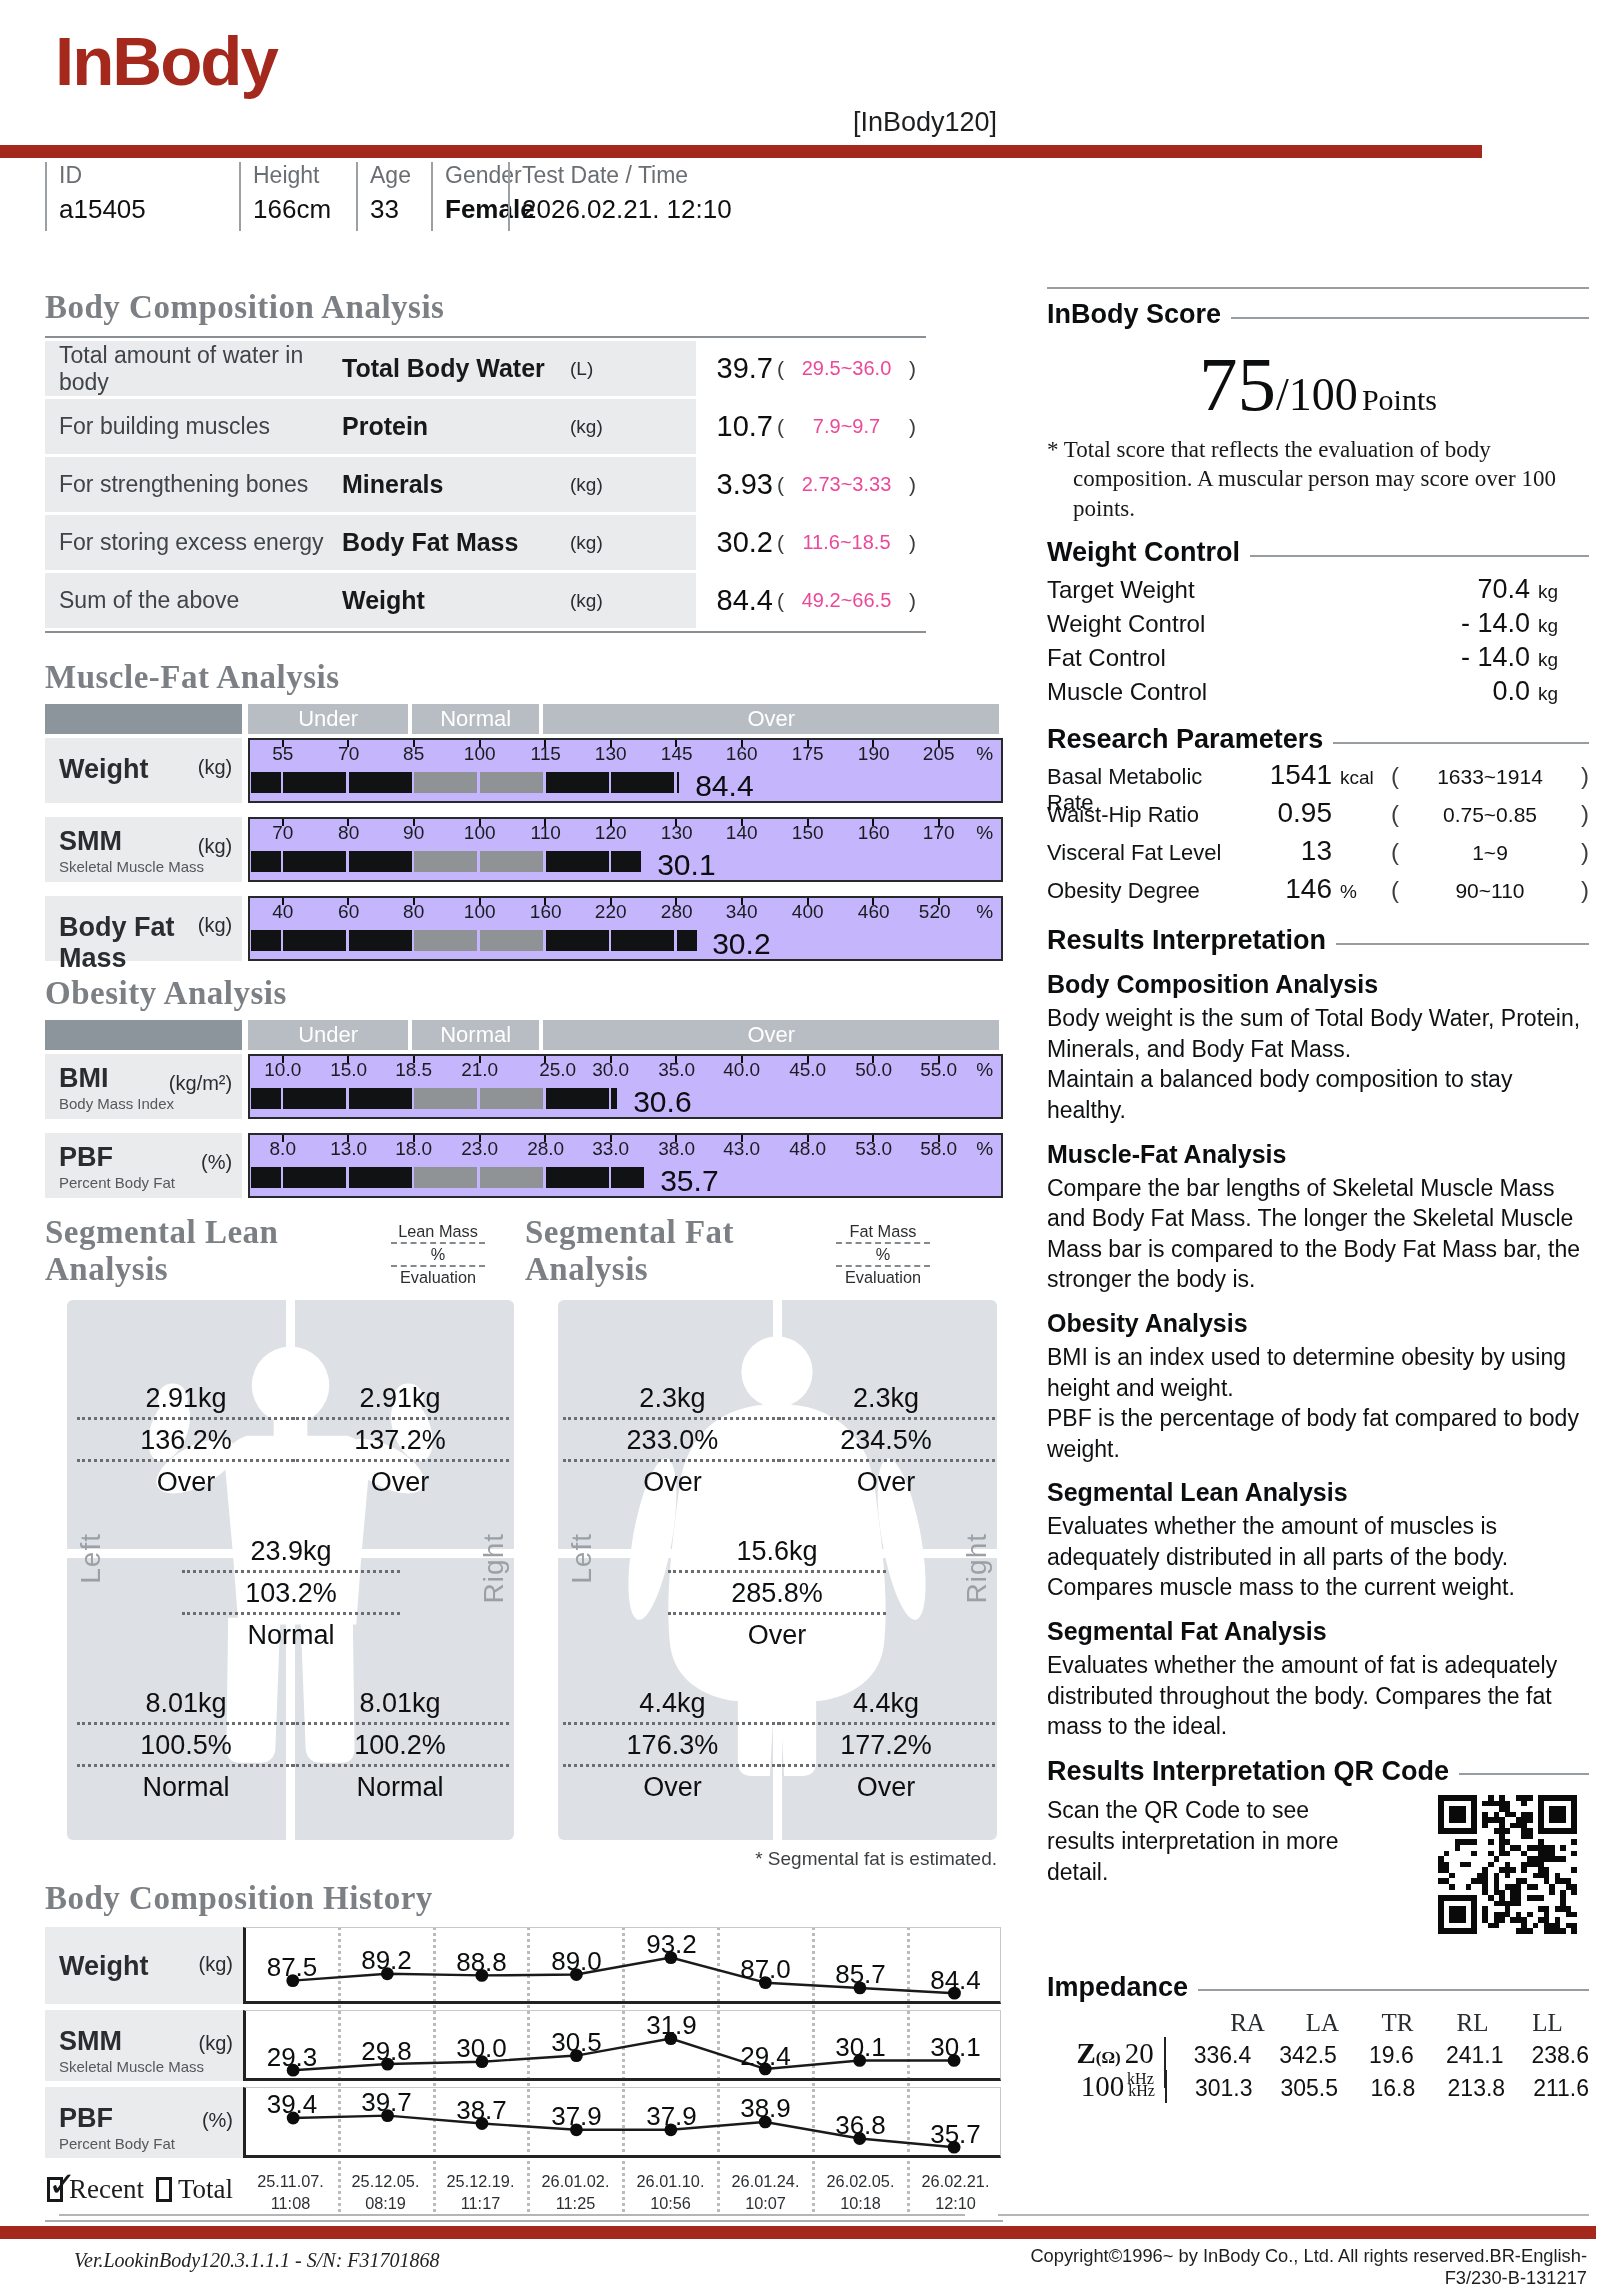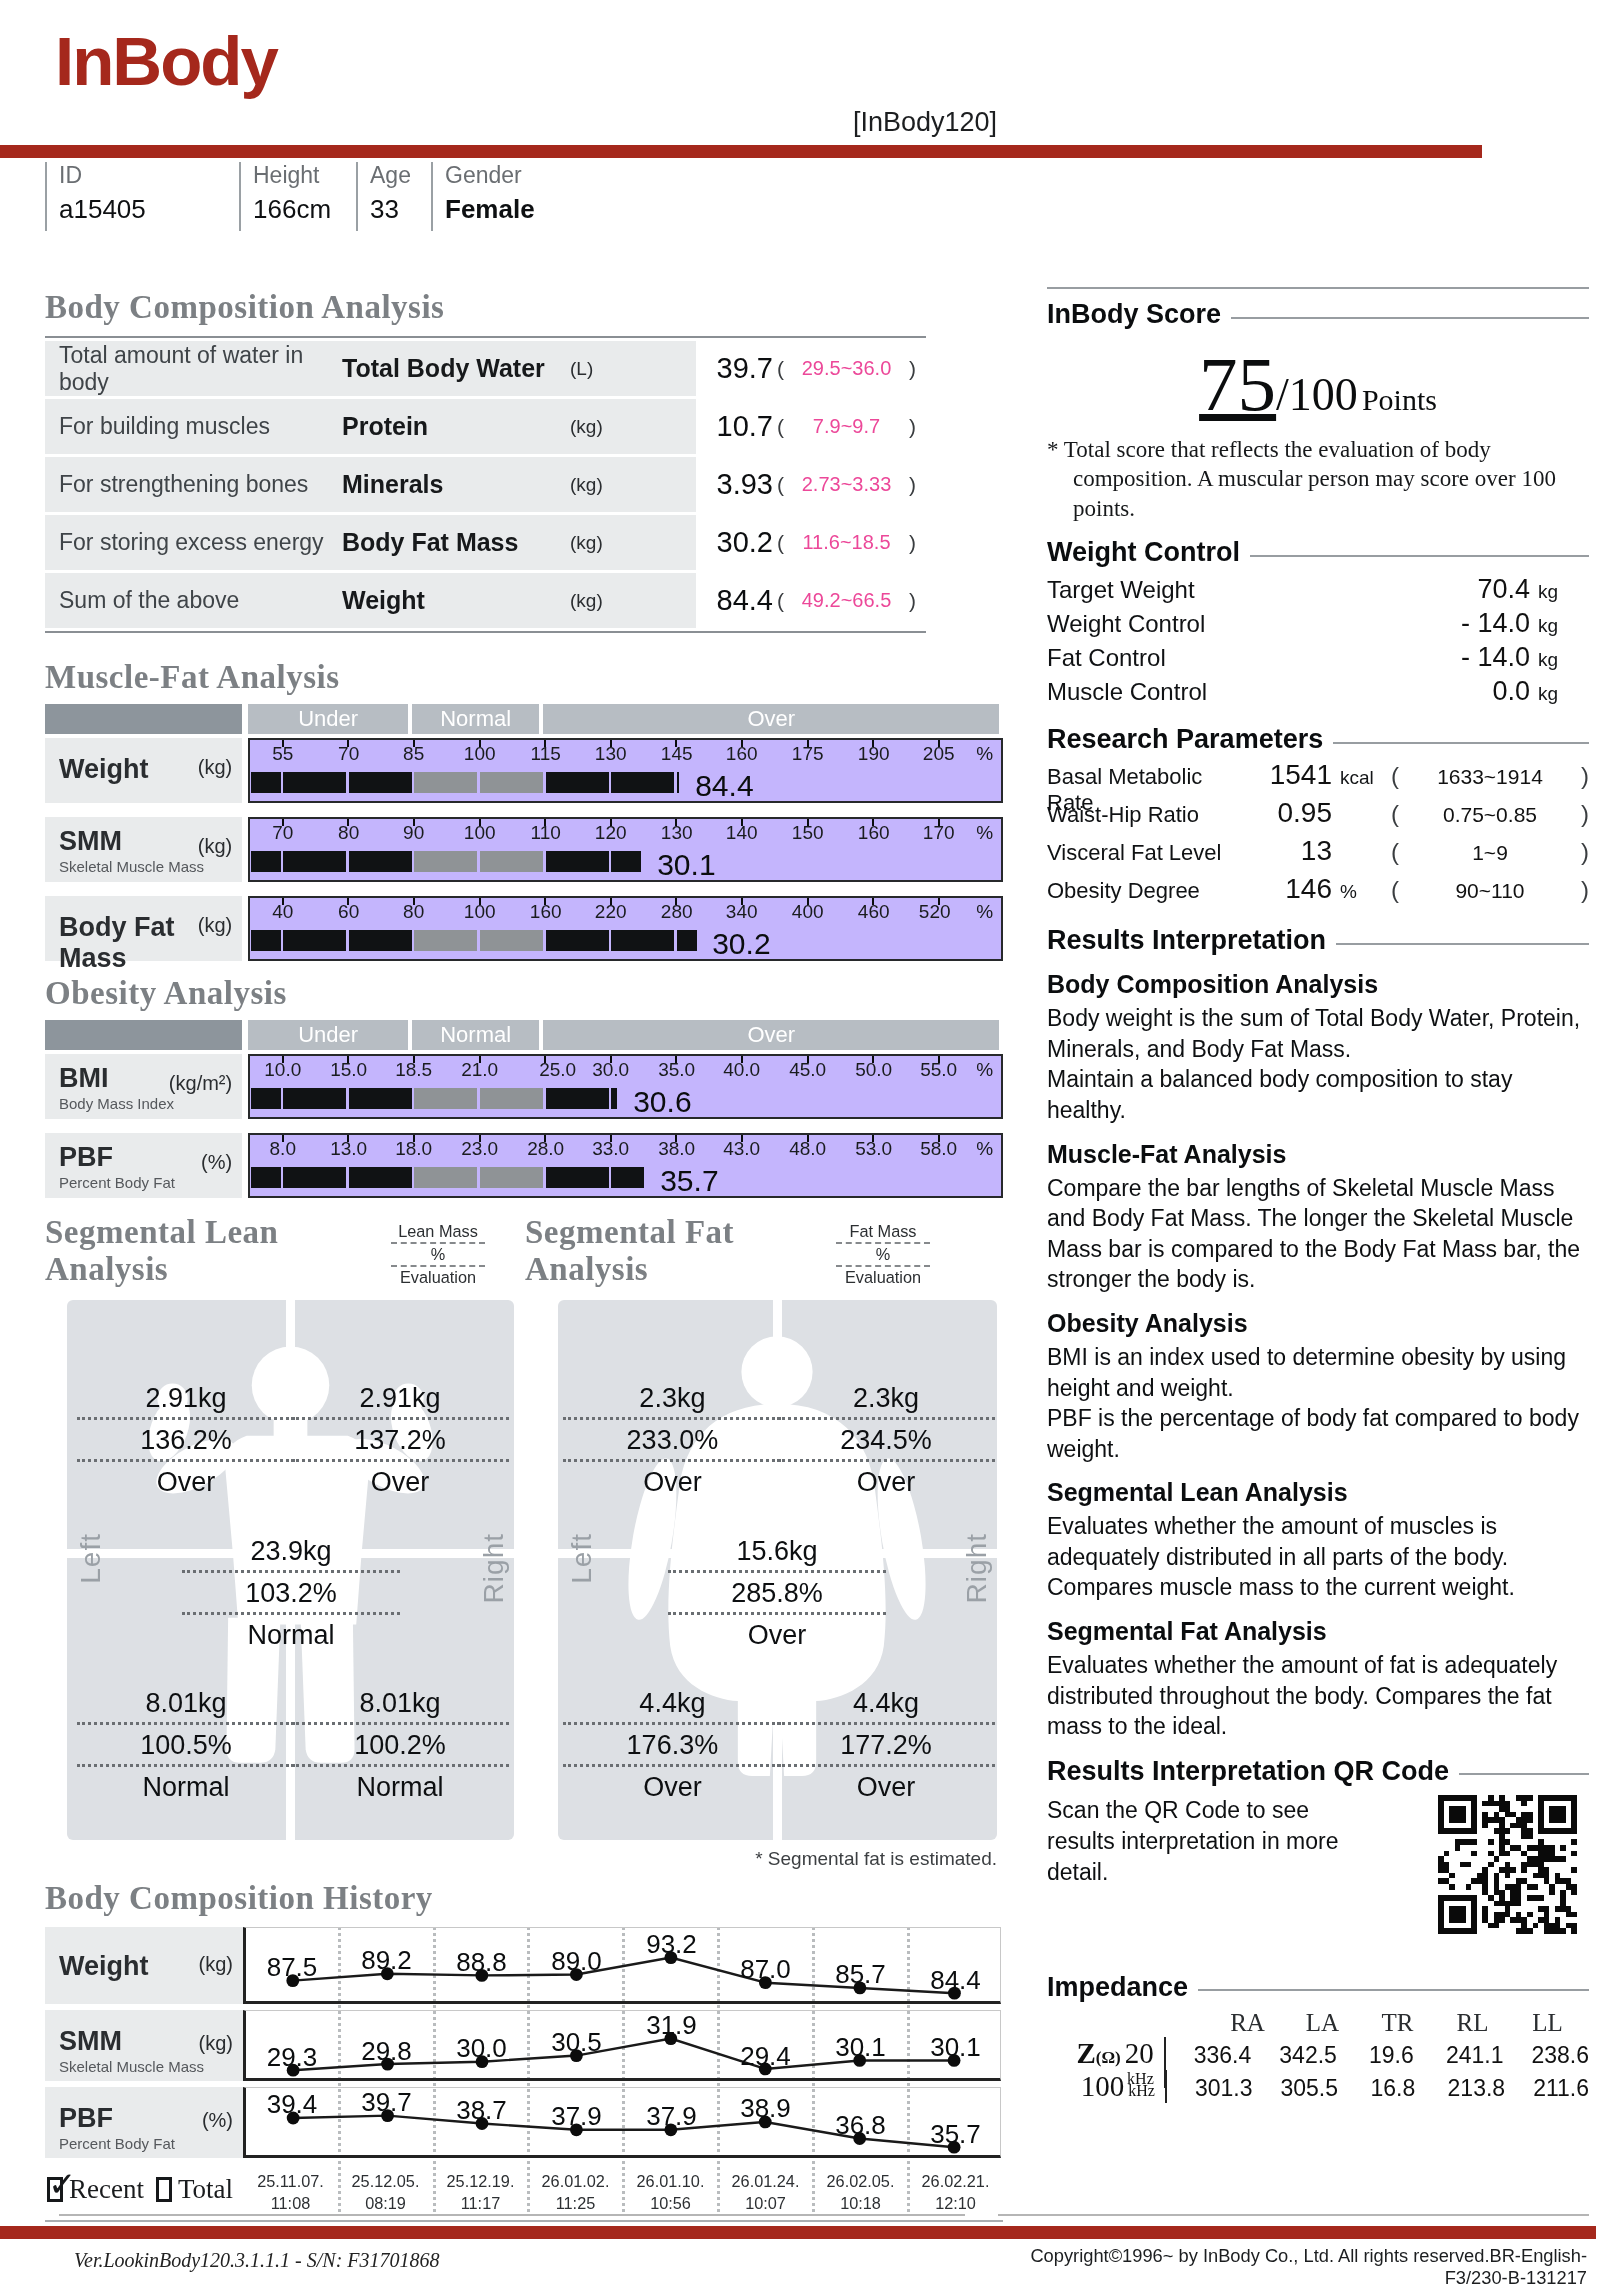--- a/index.html
+++ b/index.html
@@ -74,21 +74,21 @@
   .cb{display:inline-block;width:19px;height:19px;border:3px solid #16181a;position:relative;margin:0 6px 0 2px;}
   .cb.checked::after{content:"✓";position:absolute;left:-2px;top:-16px;font-size:34px;font-weight:bold;color:#16181a;font-family:"DejaVu Sans",sans-serif;}
   .date-cell{width:95px;text-align:center;font-size:16.3px;color:#2d3033;padding-top:6px;line-height:1.35;}
   .hist-dates-row{border-bottom:2px solid #a9adb0;padding-bottom:6px;}
   
   .topline{border-top:2px solid #989da1;}
   .rsec-h{display:flex;align-items:center;margin-top:14px;}
   .rsec-h .txt{font-weight:bold;font-size:27px;color:#0b0d0f;white-space:nowrap;}
   .rsec-h .rule{flex:1;border-top:2px solid #989da1;margin-left:10px;margin-top:6px;}
   .score-line{font-family:"Liberation Serif",serif;text-align:center;margin-top:10px;color:#0b0d0e;}
-  .score-num{font-size:77px;text-decoration:underline;}
+  .score-num{font-size:77px;}
   .score-den{font-size:46px;}
   .score-pts{font-size:30px;}
   .score-note{font-family:"Liberation Serif",serif;font-size:23px;color:#16181a;line-height:1.28;margin-top:6px;padding-left:26px;text-indent:-26px;}
   .wc-row,.rp-row{display:flex;align-items:baseline;}
   .wc-row{height:34px;}
   .rp-row{height:38px;}
   .wc-label{flex:1;font-size:24px;color:#101214;}
   .rp-label{flex:1;font-size:22px;color:#101214;}
   .wc-value{width:134px;text-align:right;font-size:27px;}
   .rp-value{width:109px;text-align:right;font-size:28px;}
@@ -136,20 +136,24 @@
         <div class="id-label">Height</div>
         <div class="id-value">166cm</div>
       </div>
       <div class="id-field" style="width: 75px;">
         <div class="id-label">Age</div>
         <div class="id-value">33</div>
       </div>
       <div class="id-field" style="width: 77px;">
         <div class="id-label">Gender</div>
         <div class="id-value bold">Female</div>
+      </div>
+      <div class="id-field" style="width: 267px;">
+        <div class="id-label">Test Date / Time</div>
+        <div class="id-value">2026.02.21. 12:10</div>
       </div>
     </div>
 
   <div class="col-left">
     <div class="sec-title">Body Composition Analysis</div>
     <div class="bca-table" id="bca-table">
         <div class="bca-row">
           <div class="bca-left">
             <div class="bca-desc">Total amount of water in body</div>
             <div class="bca-name">Total Body Water</div>

